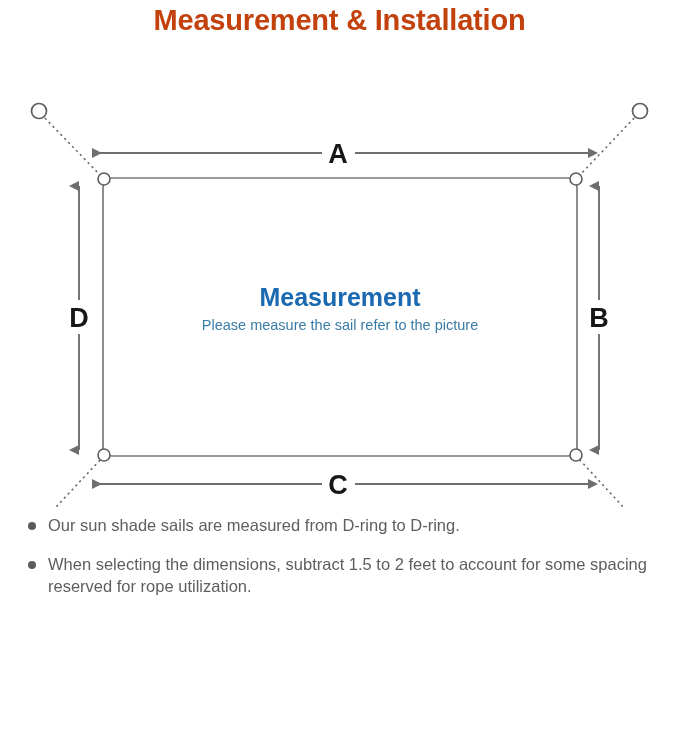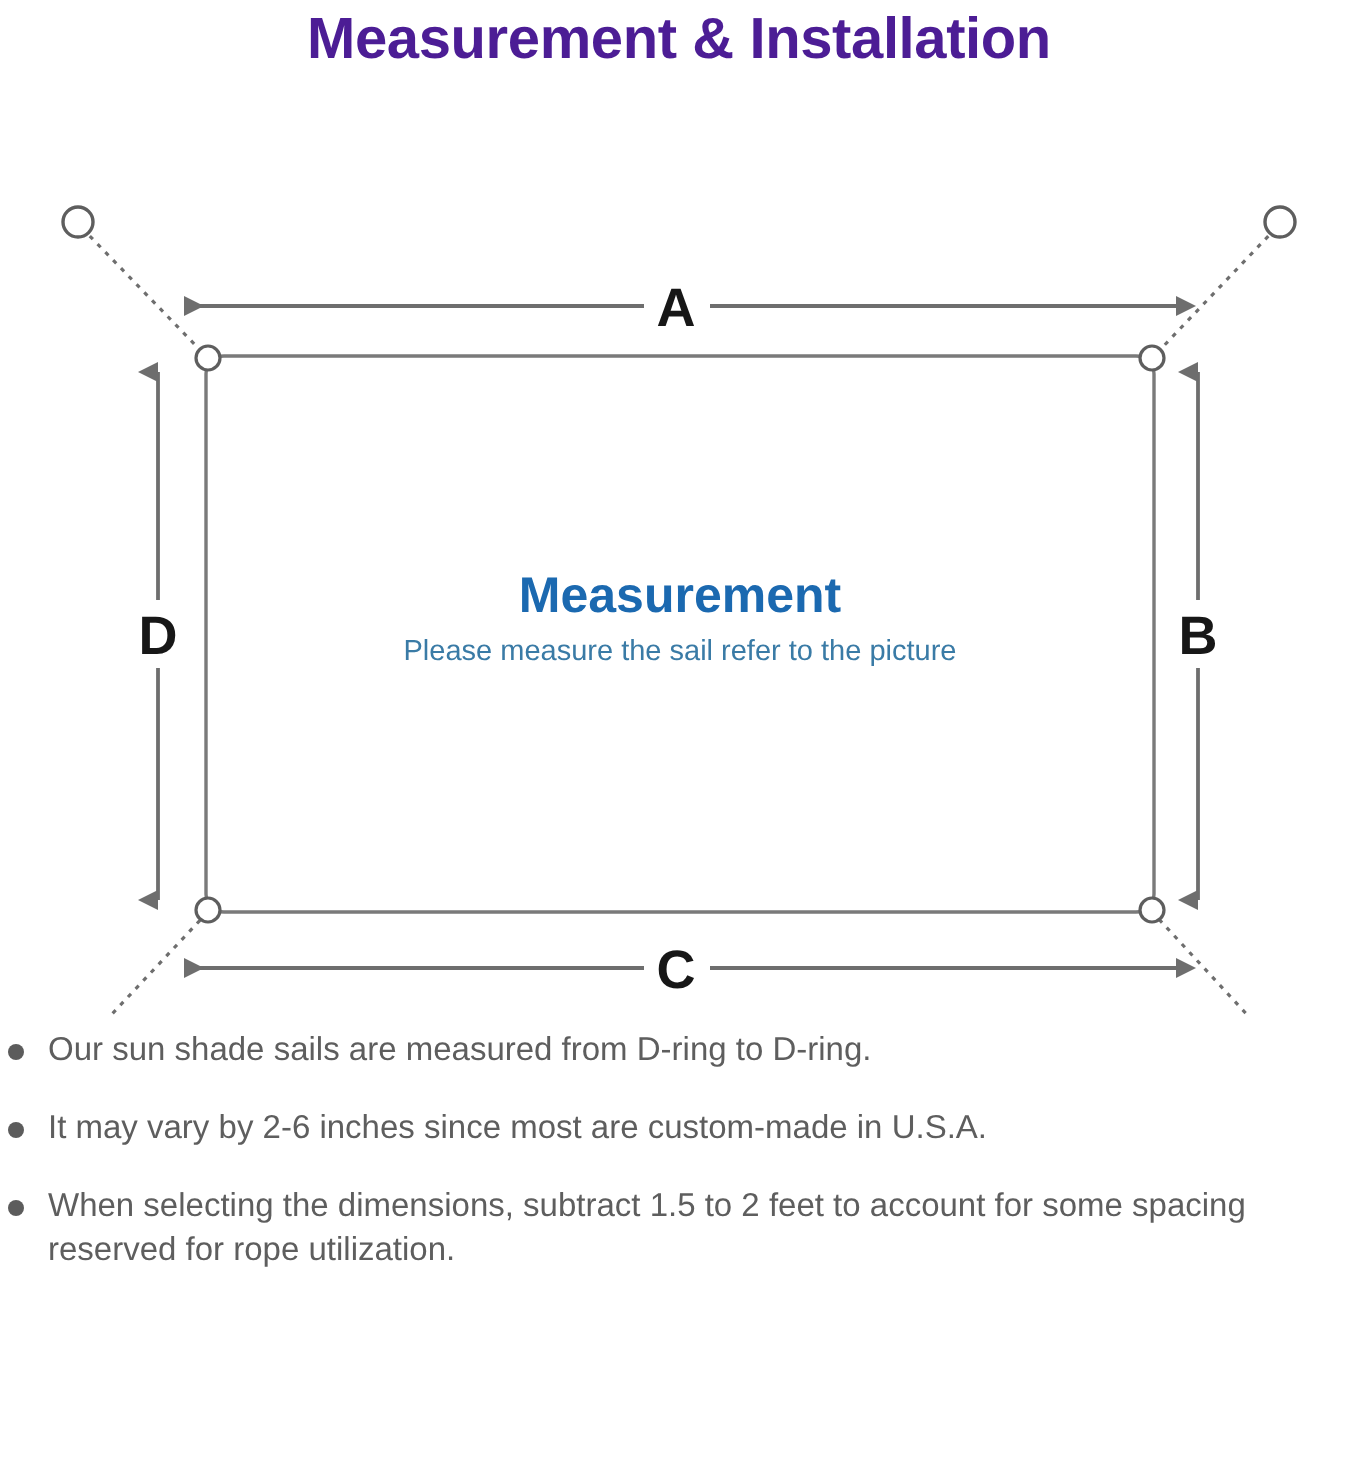--- a/index.html
+++ b/index.html
@@ -14,21 +14,21 @@
     color: #595959;
     overflow: hidden;
     position: relative;
   }
 
   
   .page-title {
     text-align: center;
     font-size: 29px;
     font-weight: bold;
-    color: #4c1d95;
+    color: #c2410c;
     letter-spacing: -0.2px;
     padding-top: 2px;
     line-height: 36px;
     white-space: nowrap;
   }
 
   
   .diagram-wrap {
     position: relative;
     width: 679px;
@@ -52,21 +52,21 @@
   }
   .dim-label {
     font-family: "Liberation Sans", sans-serif;
     font-size: 27px;
     font-weight: bold;
     fill: #171717;
   }
 
   
   .notes {
-    padding: 6px 14px 0 2px;
+    padding: 6px 14px 0 26px;
   }
   .note-item {
     display: flex;
     align-items: flex-start;
     margin-bottom: 17px;
   }
   .note-bullet {
     flex: 0 0 auto;
     width: 8px;
     height: 8px;
@@ -155,19 +155,15 @@
   </svg>
 </div>
 
 <div class="notes">
   <div class="note-item">
     <span class="note-bullet"></span>
     <span class="note-text">Our sun shade sails are measured from D-ring to D-ring.</span>
   </div>
   <div class="note-item">
     <span class="note-bullet"></span>
-    <span class="note-text">It may vary by 2-6 inches since most are custom-made in U.S.A.</span>
-  </div>
-  <div class="note-item">
-    <span class="note-bullet"></span>
     <span class="note-text">When selecting the dimensions, subtract 1.5 to 2 feet to account for some spacing reserved for rope utilization.</span>
   </div>
 </div>
 
 </body></html>

